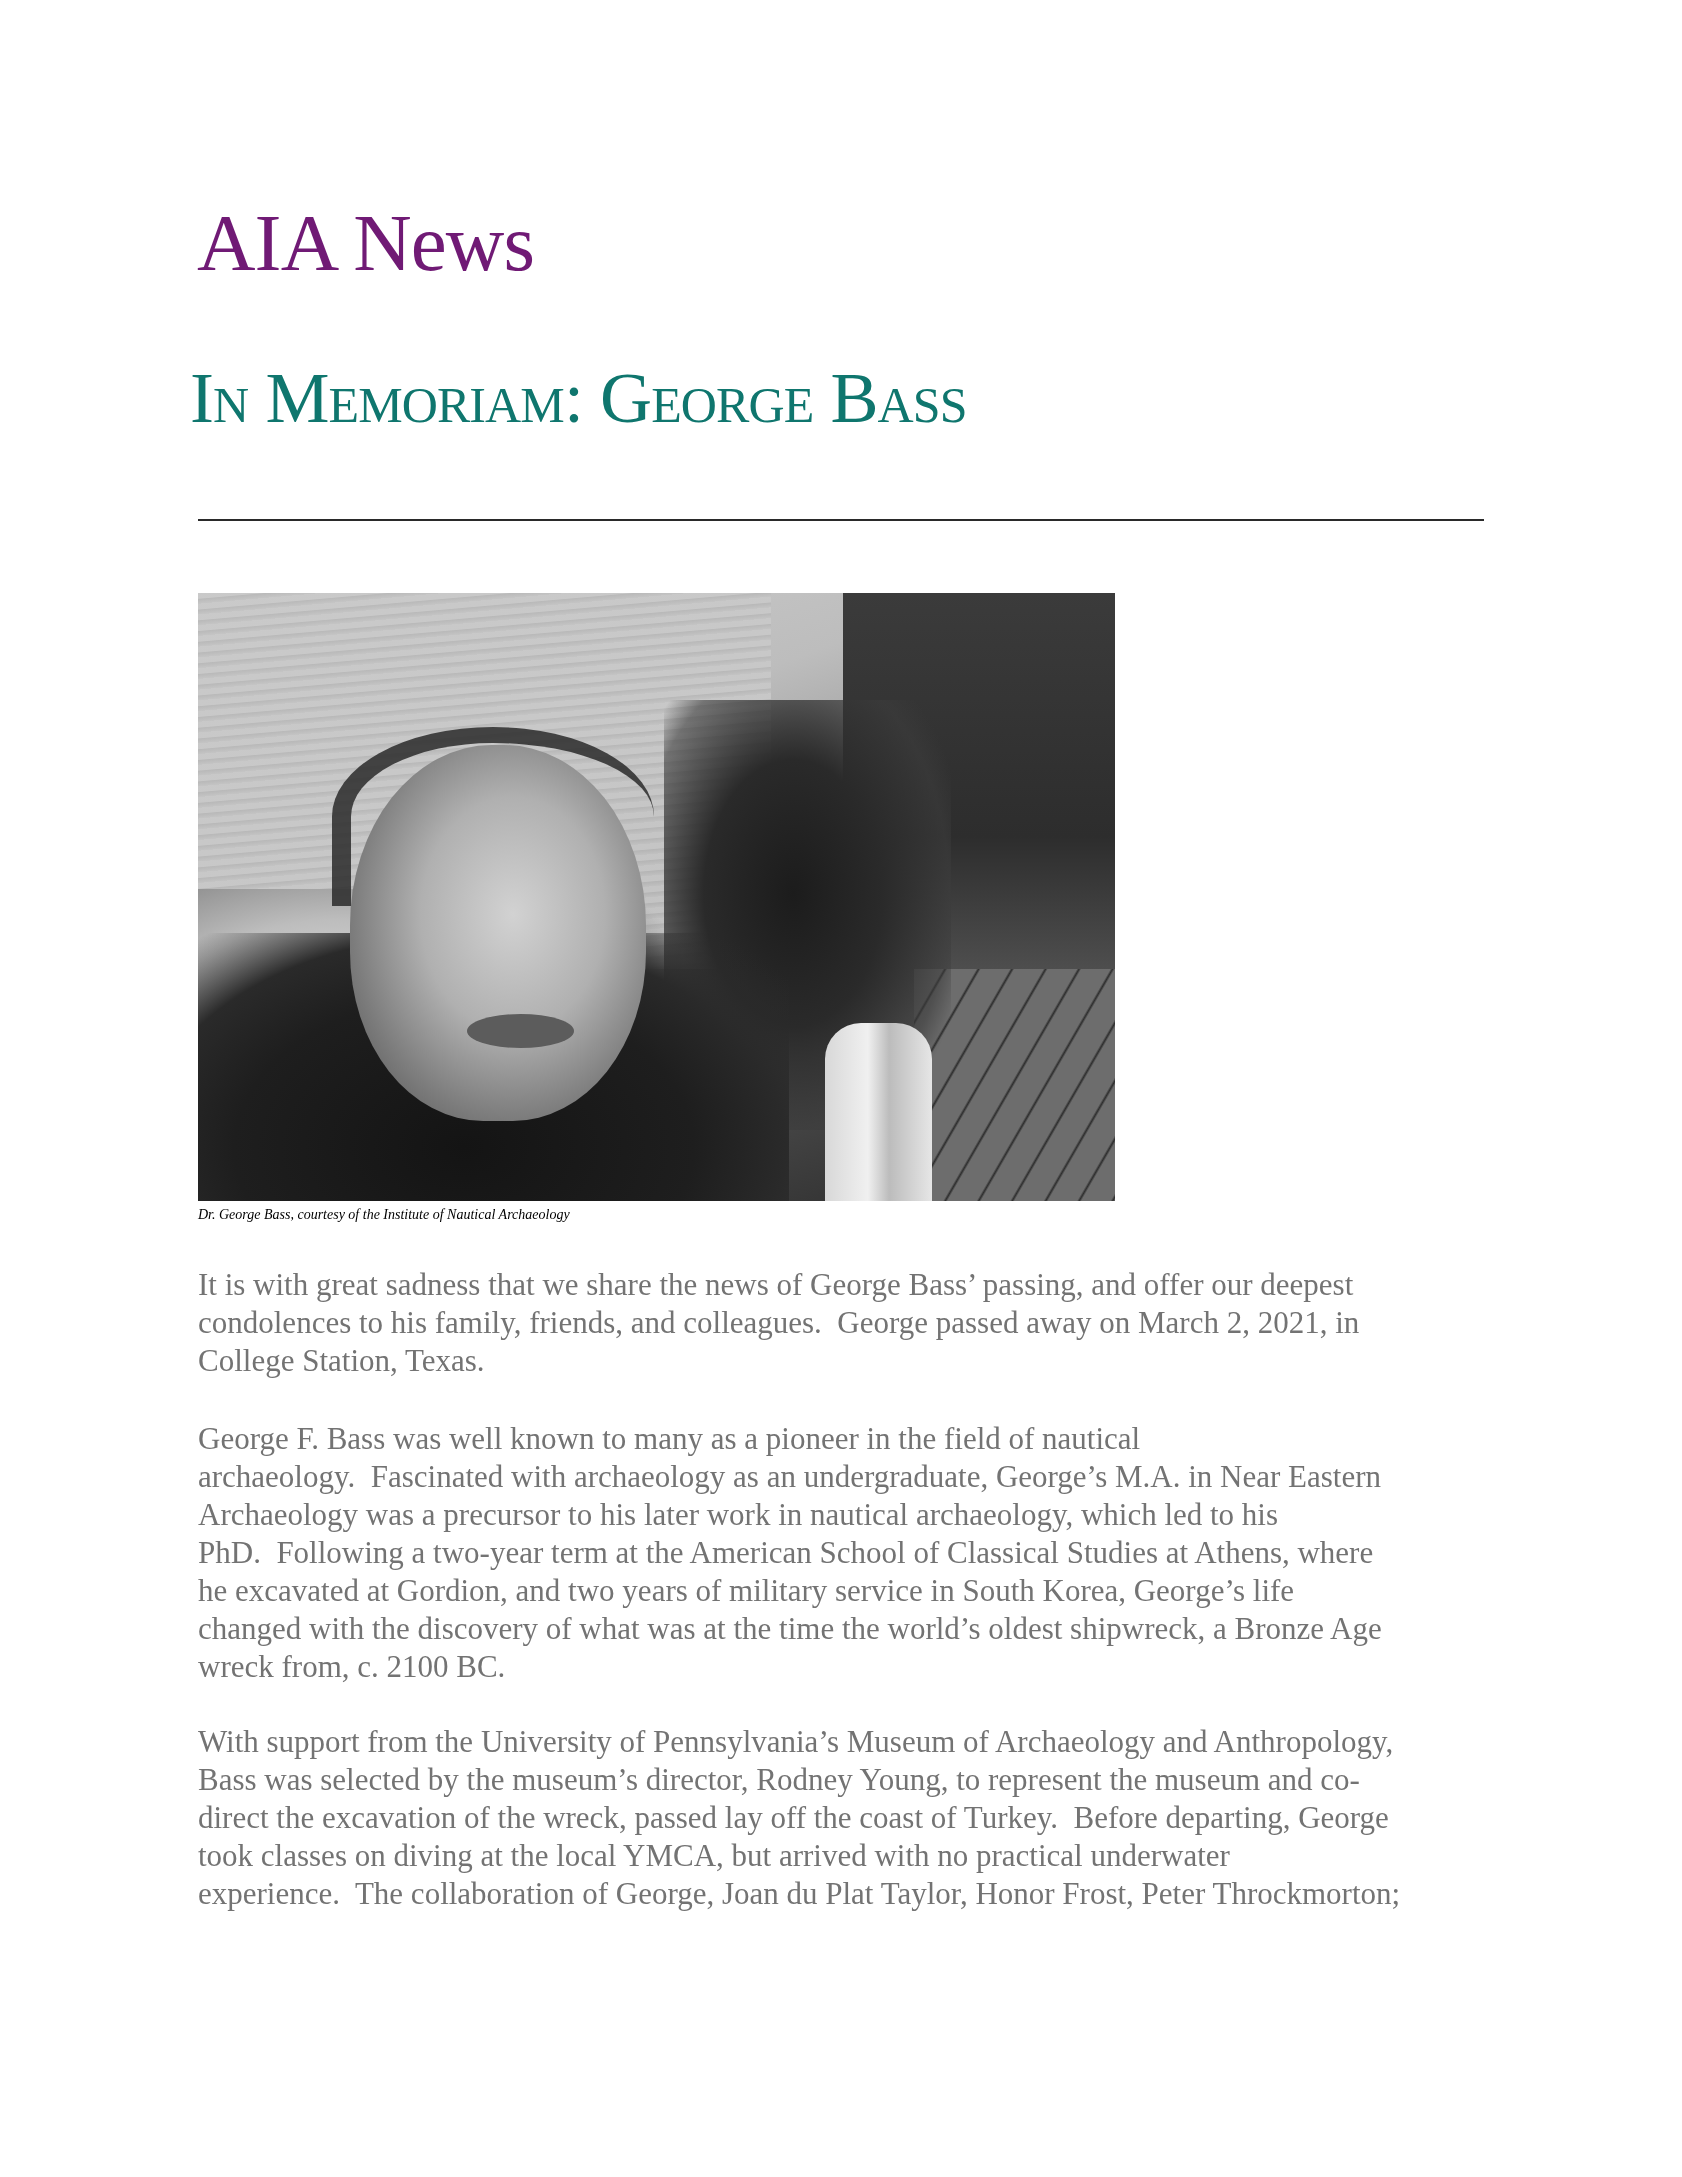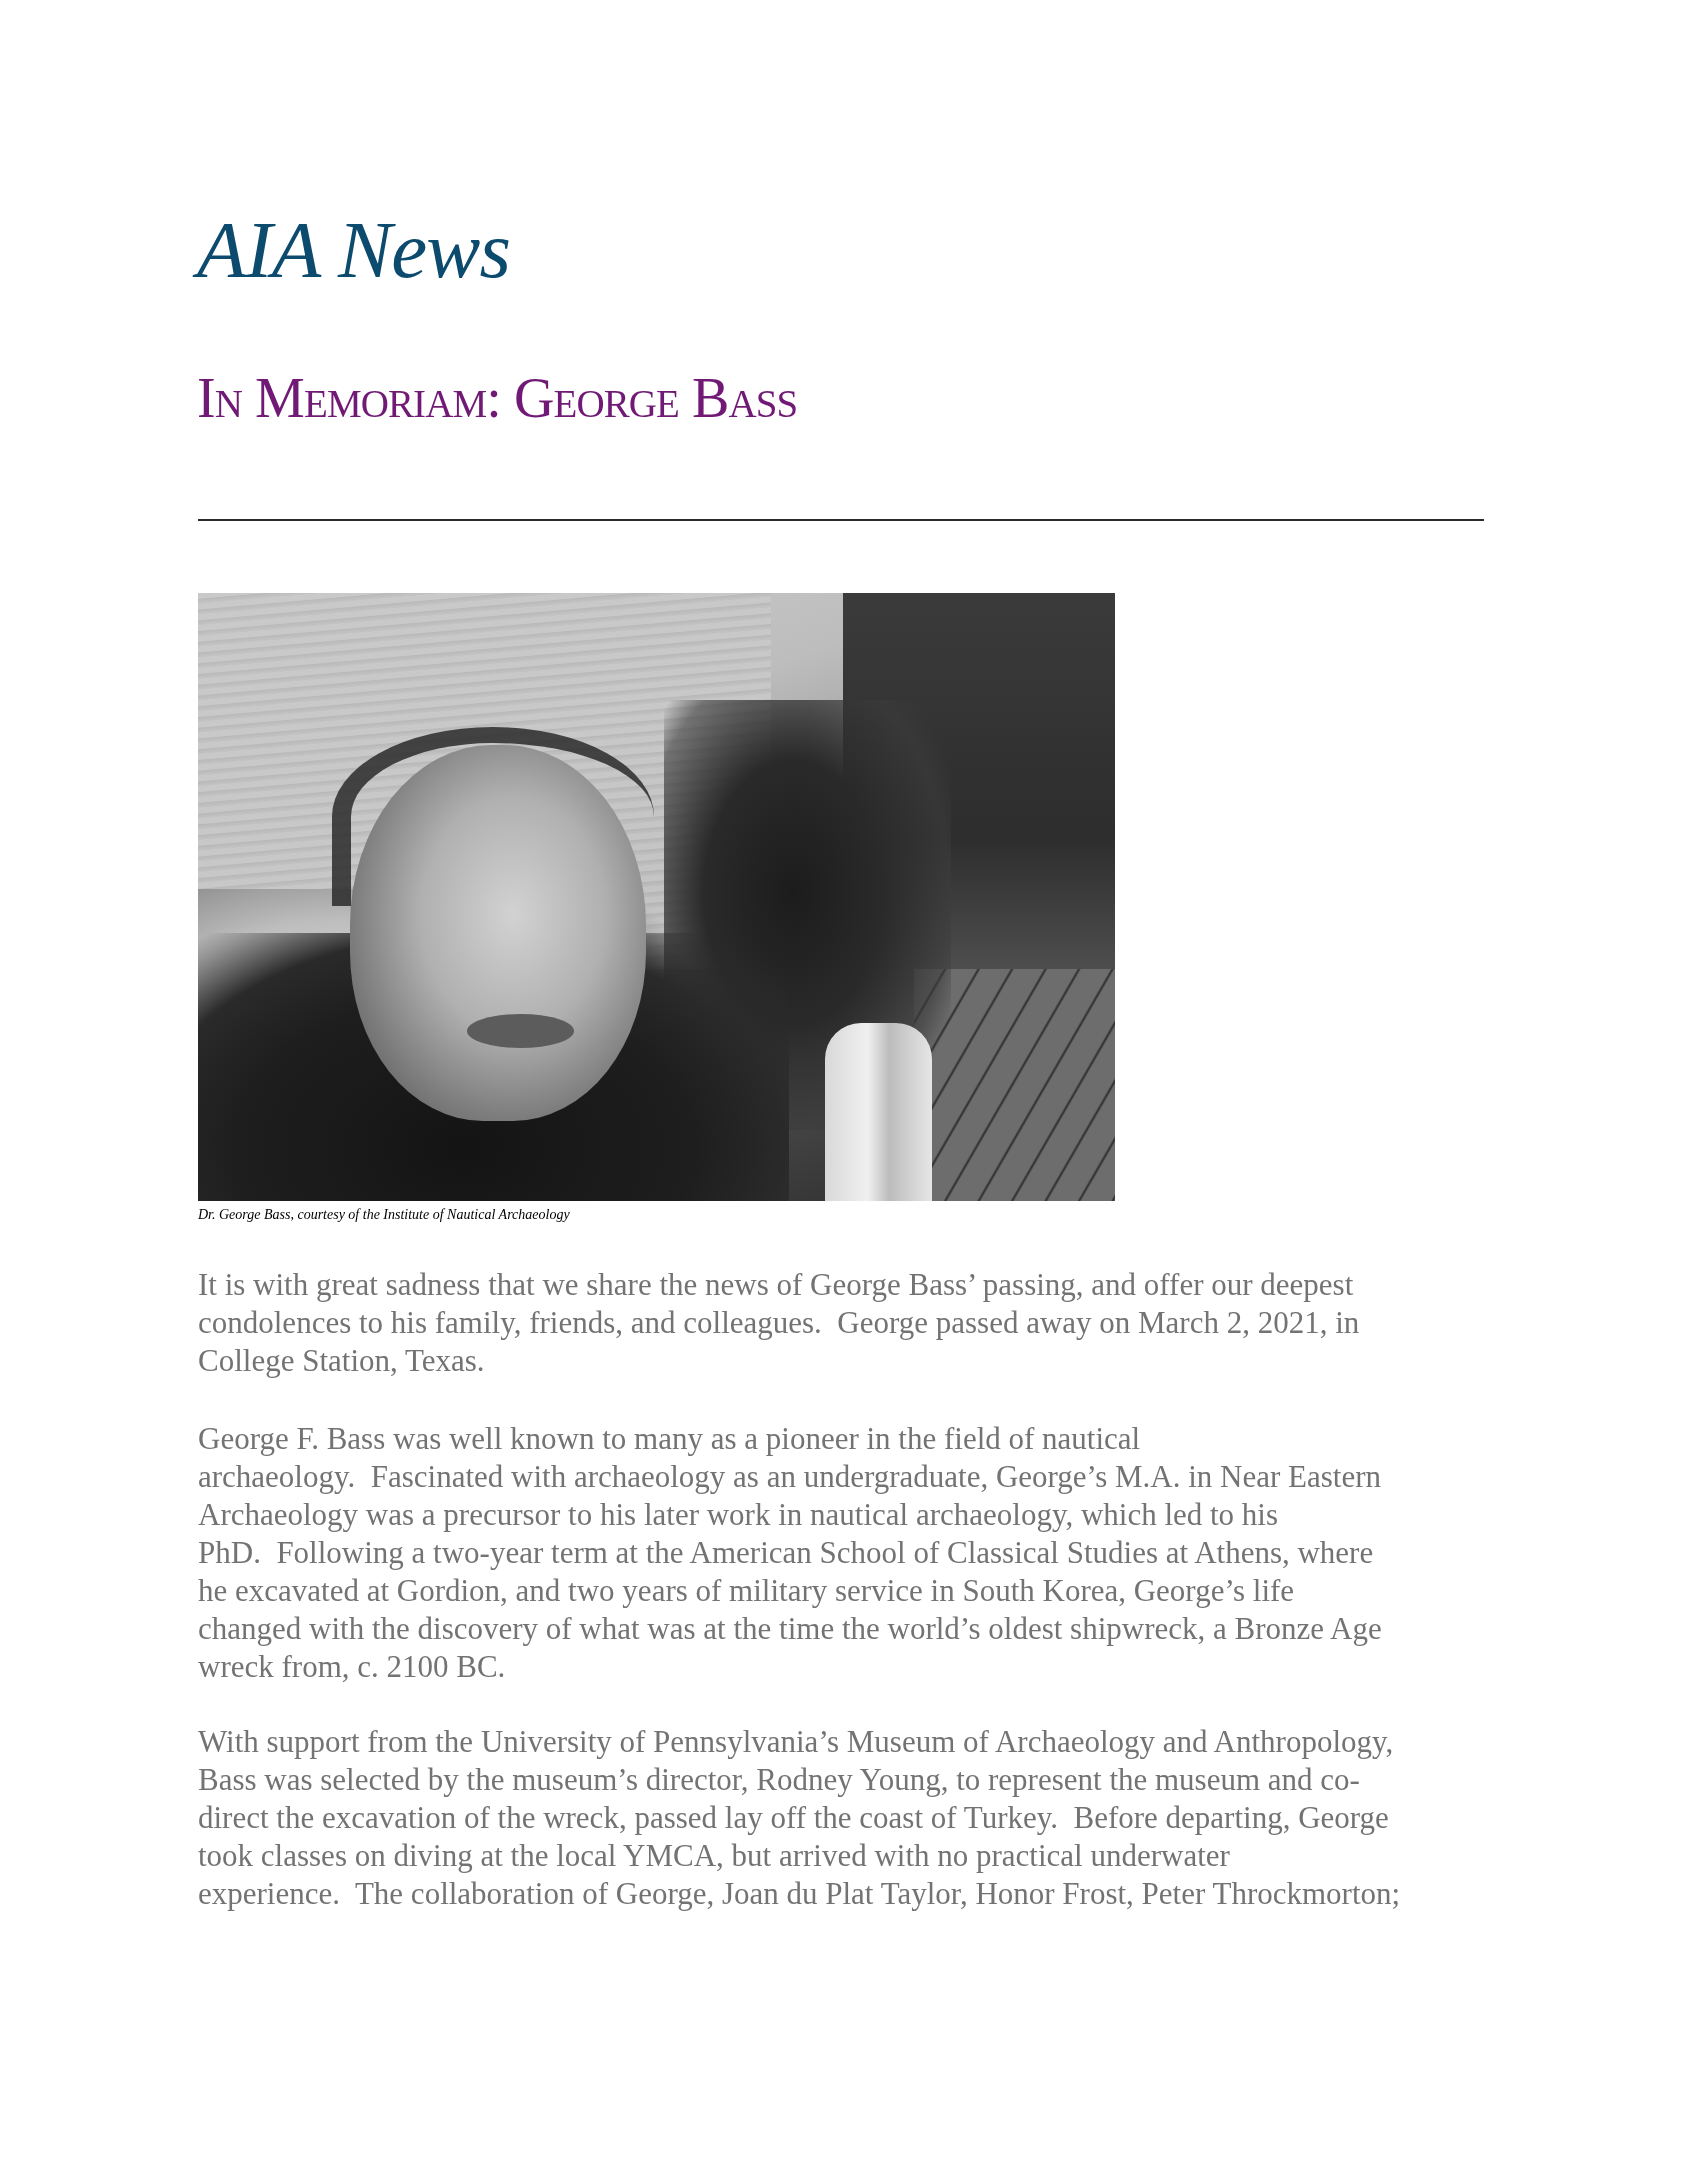--- a/index.html
+++ b/index.html
@@ -12,34 +12,33 @@
     height: 2177px;
     position: relative;
     overflow: hidden;
     font-family: "Liberation Serif", "DejaVu Serif", serif;
     color: #000;
   }
   .abs { position: absolute; }
 
   .header-title {
     left: 197px;
-    top: 210px;
+    top: 203px;
     font-size: 81px;
     line-height: 81px;
-    color: #0c4a6e;
+    color: #701a75;
     white-space: nowrap;
     letter-spacing: -0.9px;
-    font-style: italic;
   }
   .memoriam-title {
-    left: 197px;
+    left: 190px;
     top: 358px;
-    font-size: 56px;
+    font-size: 72px;
     line-height: 81px;
-    color: #701a75;
+    color: #0f766e;
     font-variant: small-caps;
     white-space: nowrap;
     letter-spacing: -0.9px;
   }
   .rule {
     left: 198px;
     top: 519px;
     width: 1286px;
     height: 1.8px;
     background: #2a2a2a;

